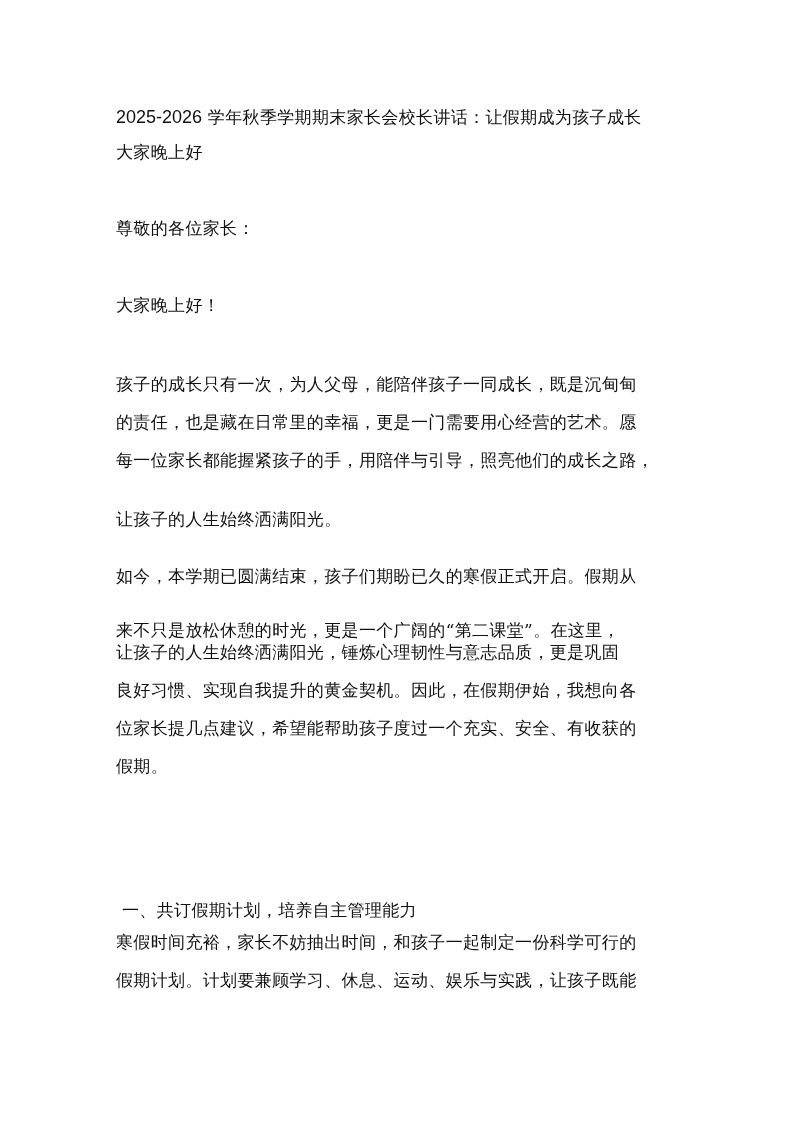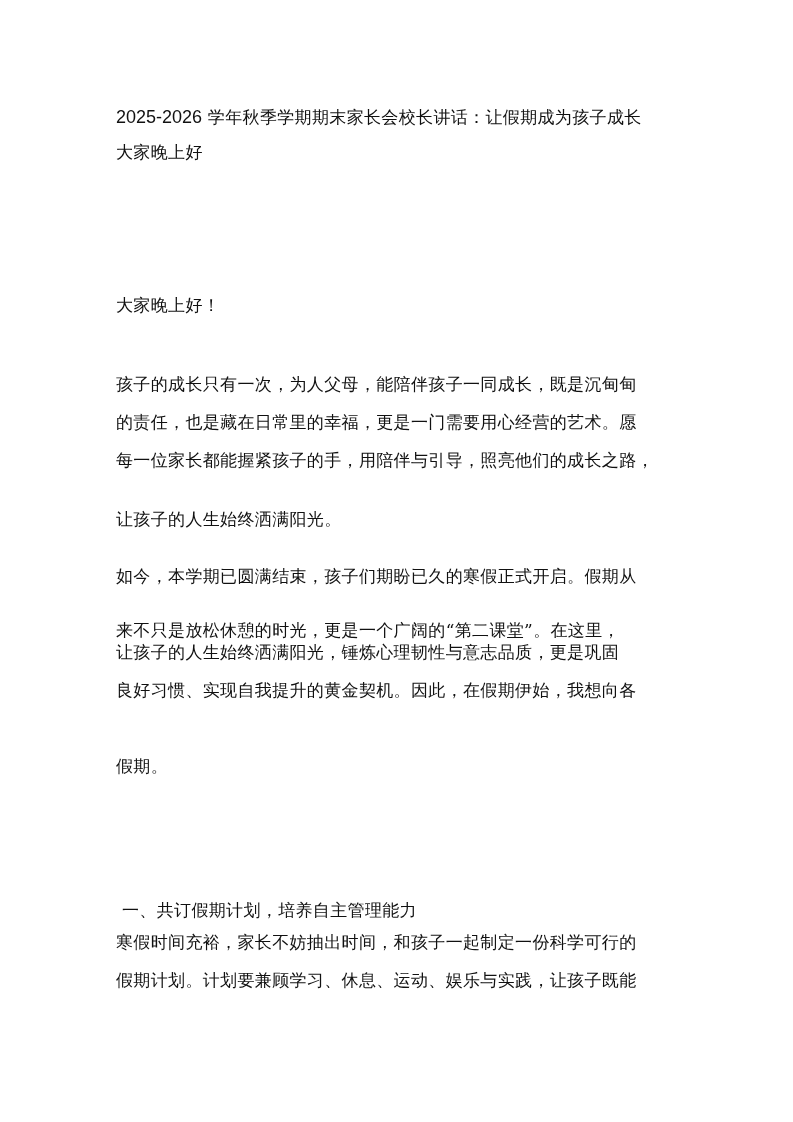--- a/index.html
+++ b/index.html
@@ -43,31 +43,33 @@
 </head>
 <body>
 
 <div class="page">
 
   <div class="line" style="top:106px;">
     <span class="title-latin">2025-2026</span><span> 学年秋季学期期末家长会校长讲话：让假期成为孩子成长</span>
   </div>
   <div class="line" style="top:141px;">大家晚上好</div>
 
+  <div class="line" style="top:217px;">尊敬的各位家长：</div>
 
   <div class="line" style="top:294px;">大家晚上好！</div>
 
   <div class="line" style="top:373px;">孩子的成长只有一次，为人父母，能陪伴孩子一同成长，既是沉甸甸</div>
   <div class="line" style="top:411px;">的责任，也是藏在日常里的幸福，更是一门需要用心经营的艺术。愿</div>
   <div class="line" style="top:449px;">每一位家长都能握紧孩子的手，用陪伴与引导，照亮他们的成长之路，</div>
   <div class="line" style="top:487px;margin-top:21px;">让孩子的人生始终洒满阳光。</div>
 
   <div class="line" style="top:565px;">如今，本学期已圆满结束，孩子们期盼已久的寒假正式开启。假期从</div>
   <div class="line" style="top:603px;margin-top:16px;">来不只是放松休憩的时光，更是一个广阔的“第二课堂”。在这里，</div>
   <div class="line" style="top:641px;">让孩子的人生始终洒满阳光，锤炼心理韧性与意志品质，更是巩固</div>
   <div class="line" style="top:679px;">良好习惯、实现自我提升的黄金契机。因此，在假期伊始，我想向各</div>
+  <div class="line" style="top:717px;">位家长提几点建议，希望能帮助孩子度过一个充实、安全、有收获的</div>
   <div class="line heading" style="top:899px;">一、共订假期计划，培养自主管理能力</div>
 
   <div class="line" style="top:755px;">假期。</div>
   <div class="line" style="top:931px;">寒假时间充裕，家长不妨抽出时间，和孩子一起制定一份科学可行的</div>
   <div class="line" style="top:969px;">假期计划。计划要兼顾学习、休息、运动、娱乐与实践，让孩子既能</div>
 
 </div>
 
 </body></html>

